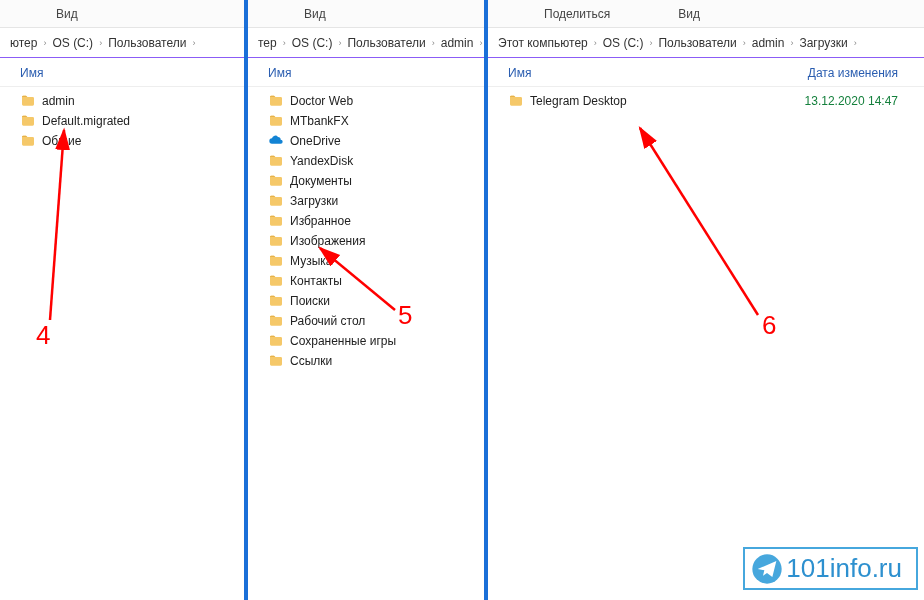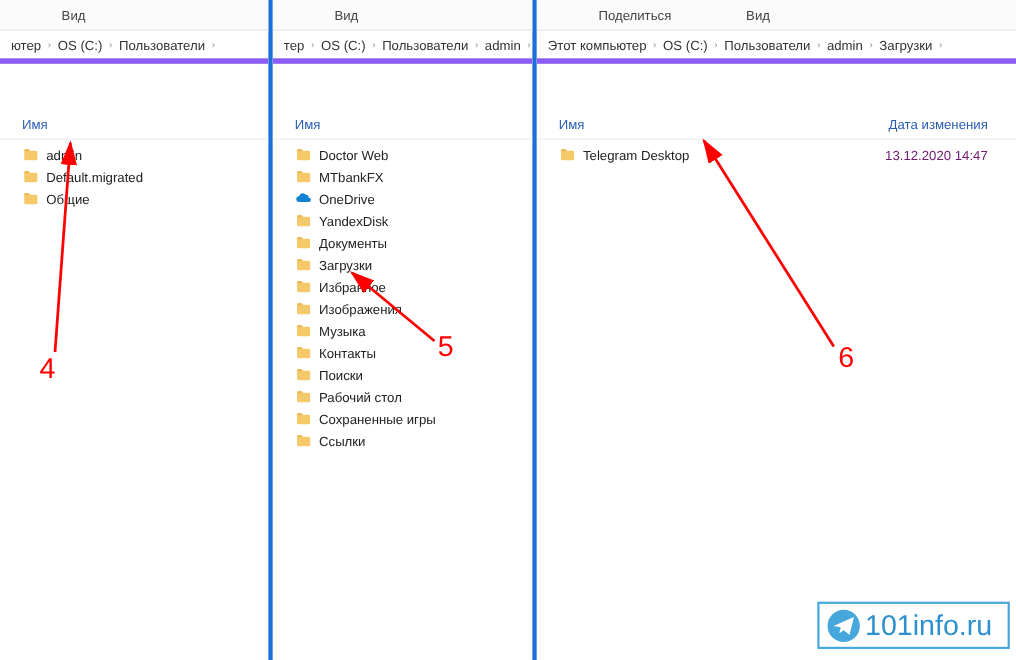--- a/index.html
+++ b/index.html
@@ -32,55 +32,55 @@
     background: #fbfbfb;
     border-bottom: 1px solid #e5e5e5;
     color: #444;
   }
   .toolbar span { margin-right: 24px; margin-left: 44px; }
   .breadcrumb {
     height: 30px;
     display: flex;
     align-items: center;
     padding: 0 8px;
-    border-bottom: 5px solid #8b5cf6;
+    border-bottom: 1px solid #8b5cf6;
     color: #333;
     white-space: nowrap;
     overflow: hidden;
   }
   .breadcrumb .crumb { margin: 0 2px; }
   .breadcrumb .sep { color: #888; margin: 0 4px; font-size: 9px; }
   .header-row {
     display: flex;
     padding: 8px 6px 6px 20px;
     color: #2a5db0;
     border-bottom: 1px solid #eee;
   }
-  .header-row .col { flex: 0 0 auto; margin-top: 40px; }
+  .header-row .col { flex: 0 0 auto; }
   .header-row .col-name { width: 200px; }
   .header-row .col-date { margin-left: auto; padding-right: 20px; }
   .items { padding: 4px 0; }
   .file-row {
     display: flex;
     align-items: center;
     height: 20px;
     padding: 0 6px 0 20px;
     color: #222;
   }
   .file-row .icon {
     width: 16px; height: 16px;
     margin-right: 6px;
     flex-shrink: 0;
     display: inline-flex;
     align-items: center;
     justify-content: center;
   }
   .file-row .date {
     margin-left: auto;
-    color: #701a75;
+    color: #15803d;
     padding-right: 20px;
   }
   
   .folder-icon svg { width: 16px; height: 16px; }
   
   .anno {
     position: absolute;
     pointer-events: none;
   }
   .anno-num {

